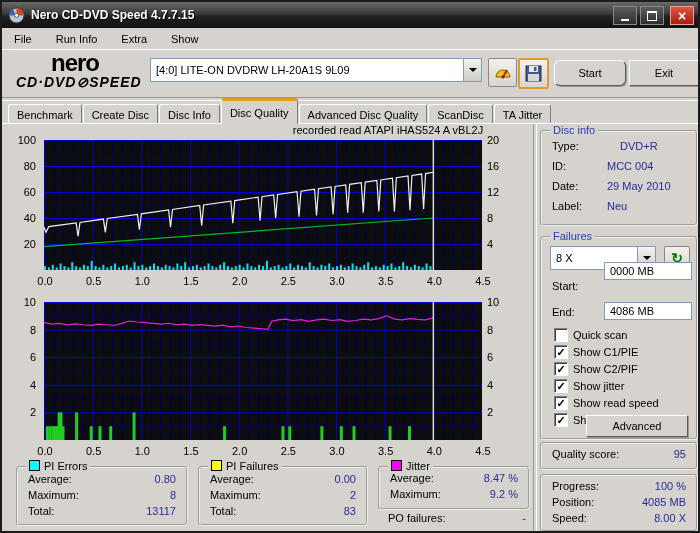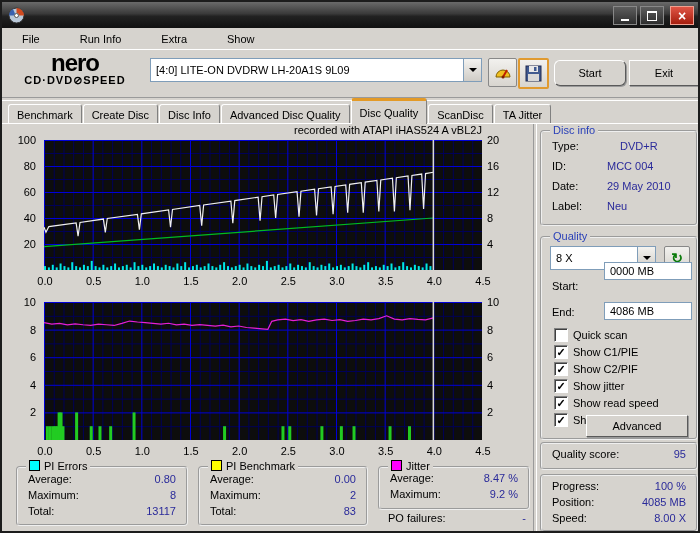--- a/index.html
+++ b/index.html
@@ -15,26 +15,26 @@
   .winbtns{position:absolute;right:4px;top:4px;display:flex;gap:3px;}
   .wbtn{width:22px;height:17px;background:linear-gradient(#5d5d5d,#2e2e2e);
     border:1px solid #888;display:flex;align-items:center;justify-content:center;}
   .wbtn.close{background:linear-gradient(#e05545,#a51e0e);margin-left:3px;border-color:#f0a090;}
   .glyph-min{width:8px;height:2px;background:#fff;margin-top:8px;}
   .glyph-max{width:8px;height:7px;border:1px solid #fff;border-top-width:2px;}
   .glyph-close{color:#fff;font-weight:bold;font-size:14px;line-height:14px;}
   
   .menubar{position:absolute;left:0;top:26px;width:100%;height:21px;background:#d6d3ce;
     display:flex;align-items:center;border-bottom:1px solid #fff;}
-  .menuitem{padding:3px 20px;}
+  .menuitem{padding:3px 12px;}
   
   .toolbar{position:absolute;left:0;top:48px;width:100%;height:47px;}
   .logo{position:absolute;left:14px;top:2px;width:118px;text-align:center;}
   .logo .brand{font-size:24px;font-weight:bold;letter-spacing:-1px;line-height:22px;}
-  .logo .prod{font-size:11px;font-weight:bold;letter-spacing:1px;}
+  .logo .prod{font-size:14px;font-weight:bold;font-style:italic;letter-spacing:1px;}
   .combo{position:absolute;background:#fff;border:1px solid #7f9db9;display:flex;align-items:center;}
   .combo .val{flex:1;padding:0 5px;white-space:nowrap;overflow:hidden;}
   .combo .drop{width:17px;height:100%;background:linear-gradient(#f4f3f0,#cfccc6);
     border-left:1px solid #7f9db9;display:flex;align-items:center;justify-content:center;}
   .arrow-dn{width:0;height:0;border-left:4px solid transparent;border-right:4px solid transparent;border-top:4px solid #000;}
   .drive-combo{left:148px;top:8px;width:330px;height:22px;}
   .iconbtn{position:absolute;top:8px;width:27px;height:27px;background:linear-gradient(#f2f1ee,#d8d5cf);
     border:1px solid #888;border-radius:2px;display:flex;align-items:center;justify-content:center;}
   .iconbtn.sel{border:2px solid #e09a30;}
   .pushbtn{position:absolute;top:10px;height:24px;background:#d6d3ce;
@@ -80,20 +80,21 @@
 
 <div id="app">
 
   <div class="titlebar">
     <svg class="appicon" viewBox="0 0 17 17">
       <circle cx="8.5" cy="8.5" r="7.5" fill="#b9c8d8" stroke="#333"></circle>
       <path d="M8.5 1 A7.5 7.5 0 0 1 16 8.5 L11 8.5 A2.5 2.5 0 0 0 8.5 6 Z" fill="#d04a20"></path>
       <path d="M1 8.5 A7.5 7.5 0 0 1 5 2 L7 6.5 A2.5 2.5 0 0 0 6 8.5 Z" fill="#3a62b0"></path>
       <circle cx="8.5" cy="8.5" r="2" fill="#fff" stroke="#555"></circle>
     </svg>
+    <span class="ttl">Nero CD-DVD Speed 4.7.7.15</span>
     <div class="winbtns">
       <div class="wbtn">
           <div class="glyph-min"></div>
         </div>
       <div class="wbtn">
           <div class="glyph-max"></div>
         </div>
       <div class="wbtn close">
           <span class="glyph-close">×</span>
         </div>
@@ -138,28 +139,28 @@
     <div class="pushbtn" style="left:552px;width:70px;border-radius:6px;">Start</div>
     <div class="pushbtn" style="left:627px;width:68px;">Exit</div>
   </div>
 
   <div class="sep-line" style="top:95px;"></div>
 
   <div class="tabstrip">
     <div class="tab">Benchmark</div>
     <div class="tab">Create Disc</div>
     <div class="tab">Disc Info</div>
+    <div class="tab active">Disc Quality</div>
     <div class="tab">Advanced Disc Quality</div>
-    <div class="tab active">Disc Quality</div>
     <div class="tab">ScanDisc</div>
     <div class="tab">TA Jitter</div>
   </div>
   <div class="tabpage-top"></div>
 
-  <div class="chart-header">recorded with ATAPI  iHAS524  A    vBL2J</div>
+  <div class="chart-header">recorded read ATAPI  iHAS524  A    vBL2J</div>
 
   <div class="chartwrap" id="chart0" style="top:138px;height:150px;">
       <div class="ticklbl" style="left: 6px; top: -6px; width: 28px; text-align: right;">100</div>
       <div class="ticklbl" style="left: 6px; top: 20px; width: 28px; text-align: right;">80</div>
       <div class="ticklbl" style="left: 6px; top: 46px; width: 28px; text-align: right;">60</div>
       <div class="ticklbl" style="left: 6px; top: 72px; width: 28px; text-align: right;">40</div>
       <div class="ticklbl" style="left: 6px; top: 98px; width: 28px; text-align: right;">20</div>
       <div class="ticklbl" style="left: 485px; top: -6px;">20</div>
       <div class="ticklbl" style="left: 485px; top: 20px;">16</div>
       <div class="ticklbl" style="left: 485px; top: 46px;">12</div>
@@ -459,21 +460,21 @@
         <span>Date:</span>
         <span class="navy" style="position:absolute;left:55px;">29 May 2010</span>
       </div>
     <div class="row" style="top:68px;">
         <span>Label:</span>
         <span class="navy" style="position:absolute;left:55px;">Neu</span>
       </div>
   </div>
 
   <div class="group" style="left:538px;top:234px;width:154px;height:200px;">
-    <span class="gtitle">Quality</span>
+    <span class="gtitle">Failures</span>
     <div class="combo" style="left:8px;top:8px;width:104px;height:22px;">
       <span class="val">8 X</span>
       <span class="drop">
           <span class="arrow-dn"></span>
         </span>
     </div>
     <div class="refreshbtn" style="left:122px;top:8px;">
         <span>↻</span>
       </div>
     <span style="position:absolute;left:10px;top:42px;">Start:</span>
@@ -550,21 +551,21 @@
         <span>Maximum:</span>
         <span class="navy">8</span>
       </div>
     <div class="row" style="top:37px;">
         <span>Total:</span>
         <span class="navy">13117</span>
       </div>
   </div>
 
   <div class="group" style="left:196px;top:464px;width:166px;height:56px;">
-    <span class="gtitle black"><span class="swatch" style="background: rgb(255, 255, 0);"></span><span>PI Benchmark</span></span>
+    <span class="gtitle black"><span class="swatch" style="background: rgb(255, 255, 0);"></span><span>PI Failures</span></span>
     <div class="row" style="top:5px;">
         <span>Average:</span>
         <span class="navy">0.00</span>
       </div>
     <div class="row" style="top:21px;">
         <span>Maximum:</span>
         <span class="navy">2</span>
       </div>
     <div class="row" style="top:37px;">
         <span>Total:</span>

